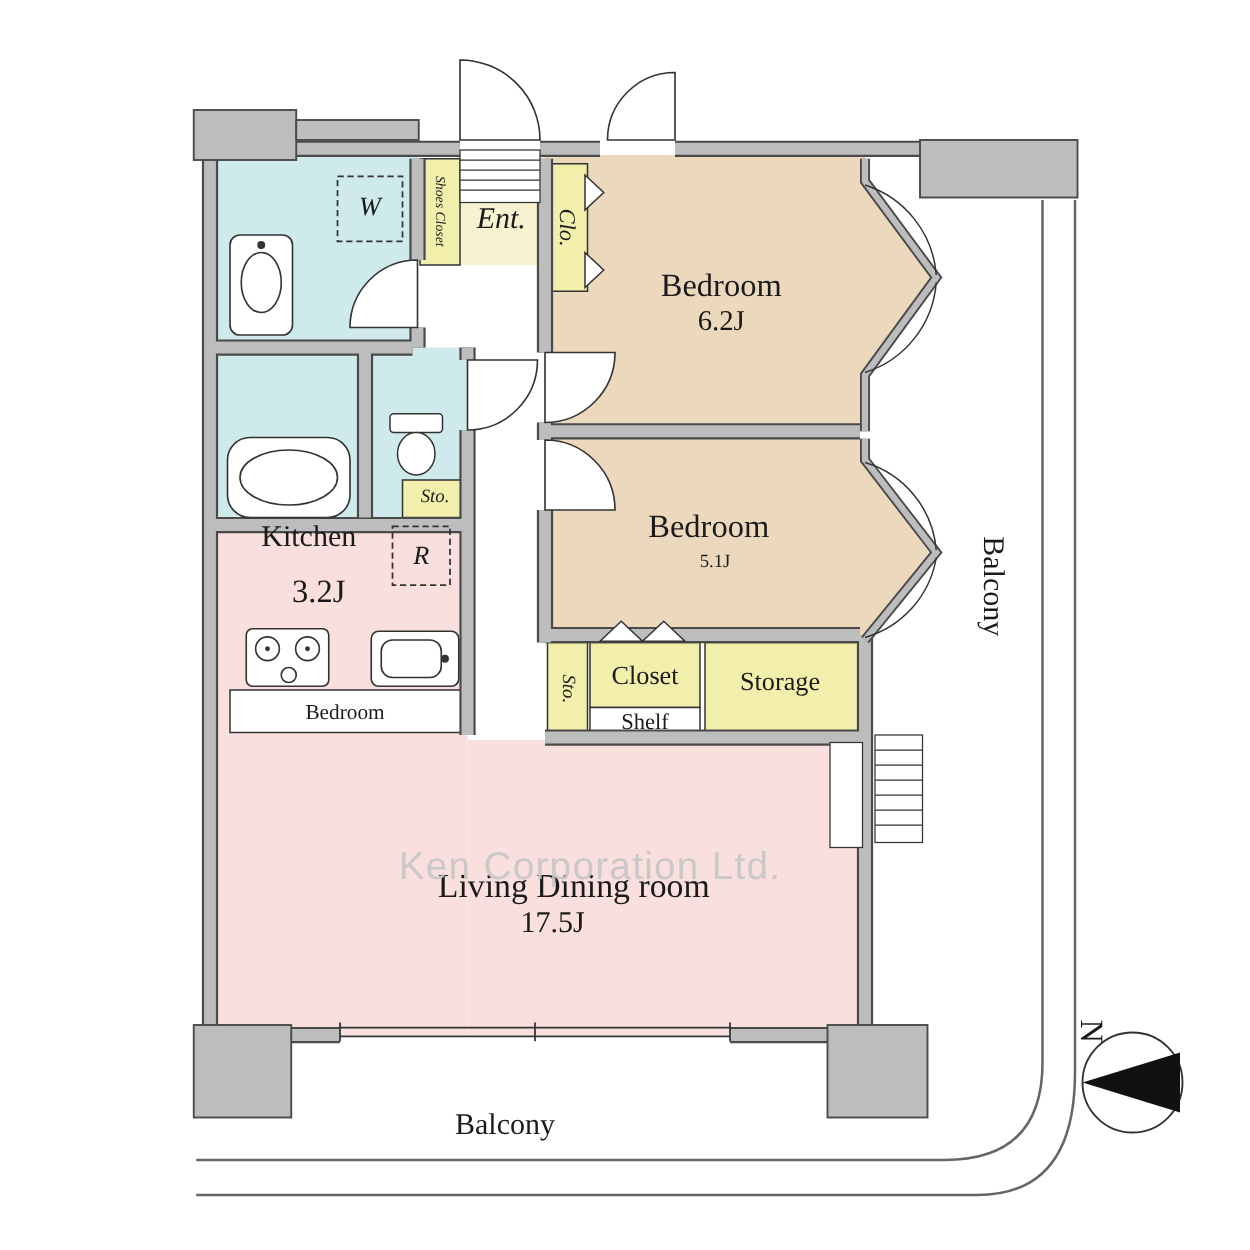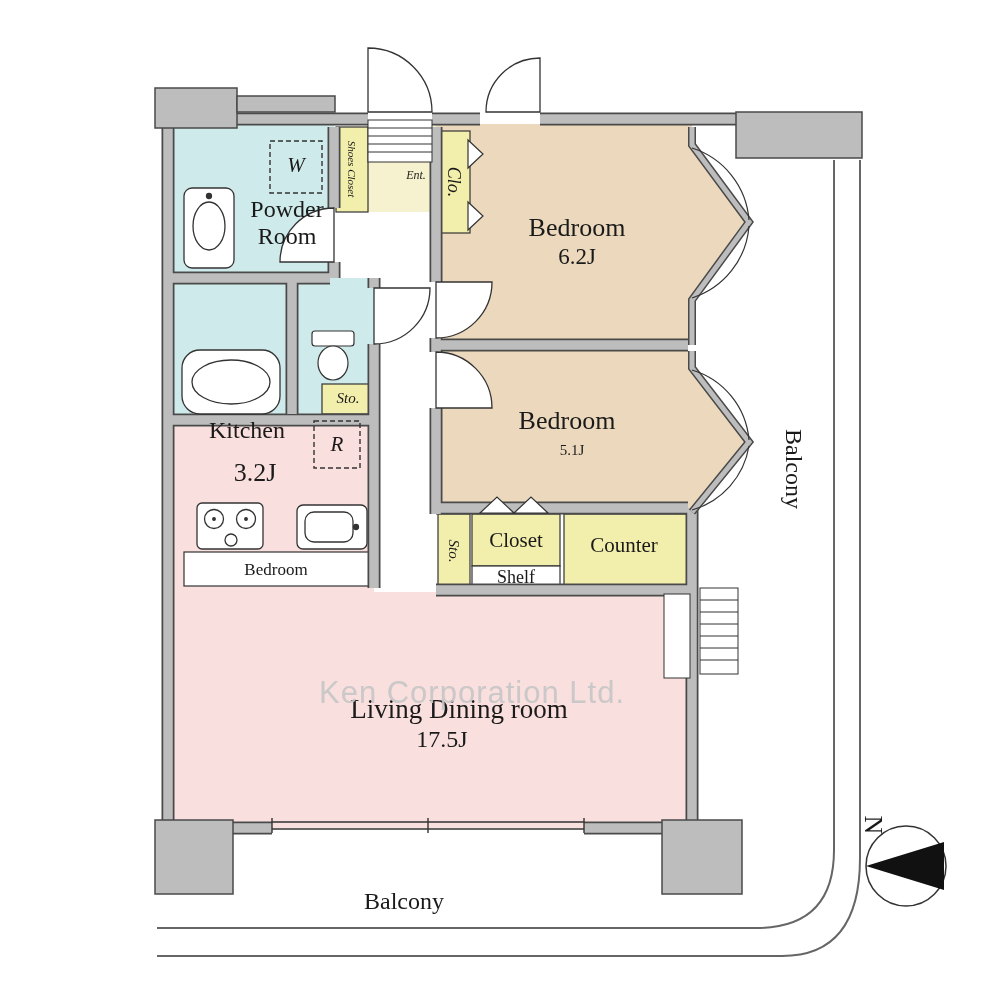--- a/index.html
+++ b/index.html
@@ -126,37 +126,36 @@
     <path d="M834 160 V850 Q834 928 756 928 L157 928"></path>
     <path d="M860 160 V858 Q860 956 782 956 L157 956"></path>
   </g>
 
   <g>
     <circle cx="906" cy="866" r="40" fill="#ffffff" stroke="#333" stroke-width="1.5"></circle>
     <polygon points="866,866 944,842 944,890" fill="#111"></polygon>
   </g>
 </svg>
 
-<div class="lbl" style="left:287px;top:223px;width:115px;white-space:normal;font-size:24px">Powder Room</div>
 <div class="lbl" style="left:247px;top:430px;font-size:24px">Kitchen</div>
 <div class="lbl" style="left:255px;top:473px;font-size:26px">3.2J</div>
 <div class="lbl" style="left:459px;top:709px;font-size:27px">Living Dining room</div>
 <div class="lbl" style="left:442px;top:739px;font-size:24px">17.5J</div>
 <div class="lbl" style="left:577px;top:228px;font-size:26px">Bedroom</div>
 <div class="lbl" style="left:577px;top:257px;font-size:23px">6.2J</div>
 <div class="lbl" style="left:567px;top:421px;font-size:26px">Bedroom</div>
 <div class="lbl" style="left:572px;top:450px;font-size:15px">5.1J</div>
 <div class="lbl" style="left:516px;top:541px;font-size:21px">Closet</div>
 <div class="lbl" style="left:516px;top:577px;font-size:18px">Shelf</div>
-<div class="lbl" style="left:624px;top:546px;font-size:21px">Counter</div>
+<div class="lbl" style="left:624px;top:546px;font-size:21px">Storage</div>
 <div class="lbl it" style="left:348px;top:398px;font-size:15px">Sto.</div>
 <div class="lbl it rot90" style="left:454px;top:551px;font-size:15px">Sto.</div>
 <div class="lbl it rot90" style="left:454px;top:182px;font-size:18px">Clo.</div>
 <div class="lbl it rot90" style="left:352px;top:169px;font-size:11px">Shoes Closet</div>
-<div class="lbl it" style="left:416px;top:176px;font-size:12px">Ent.</div>
+<div class="lbl it" style="left:401px;top:176px;font-size:24px">Ent.</div>
 <div class="lbl it" style="left:296px;top:166px;font-size:21px">W</div>
 <div class="lbl it" style="left:337px;top:445px;font-size:21px">R</div>
 <div class="lbl" style="left:276px;top:570px;font-size:17px">Bedroom</div>
 <div class="lbl" style="left:404px;top:901px;font-size:24px">Balcony</div>
 <div class="lbl rot90" style="left:794px;top:469px;font-size:24px">Balcony</div>
 <div class="lbl rot90" style="left:873px;top:825px;font-size:26px">N</div>
 <div class="wm" style="left:472px;top:693px;font-size:31px">Ken Corporation Ltd.</div>
 
 </div>
 

